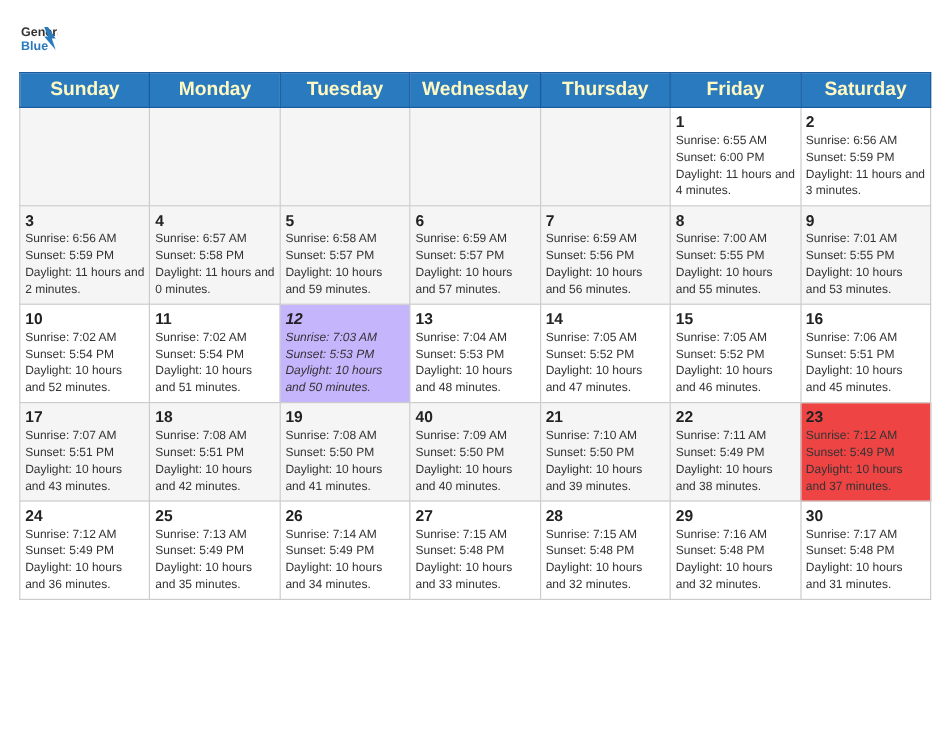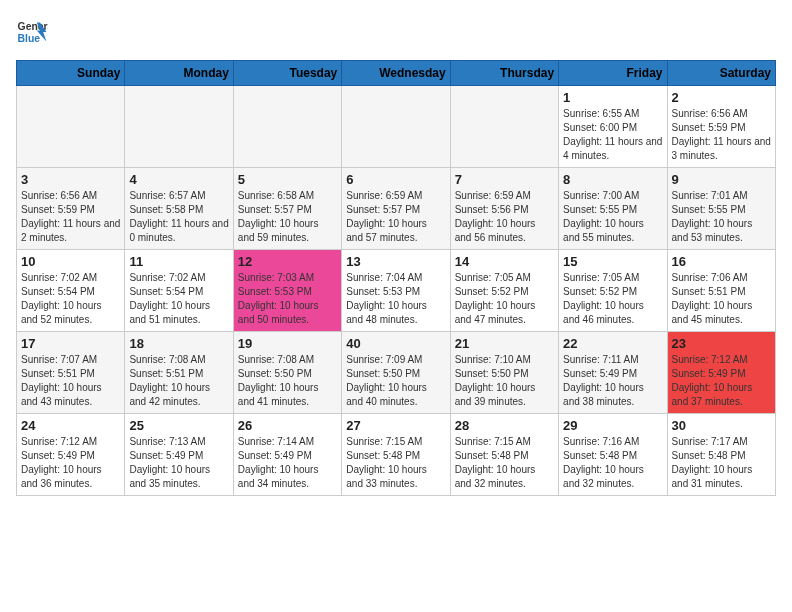--- a/index.html
+++ b/index.html
@@ -38,24 +38,24 @@
       color: #555;
       margin-top: 2px;
     }
     .calendar {
       width: 100%;
       border-collapse: collapse;
       font-size: 11px;
     }
     .calendar th {
       background-color: #2a7abf;
-      color: #000000;
+      color: #fef9c3;
       padding: 5px 4px;
-      text-align: right;
-      font-size: 12px;
+      text-align: center;
+      font-size: 16px;
       font-weight: bold;
       border: 1px solid #1a5a9f;
     }
     .calendar td {
       border: 1px solid #ccc;
       vertical-align: top;
       padding: 4px;
       width: 108px;
       min-height: 70px;
       background: #fff;
@@ -159,21 +159,21 @@
       </tr>
       <tr>
         <td style="background: rgb(255, 255, 255);">
           <span class="day-number">10</span>
           <div class="day-info">Sunrise: 7:02 AM<br>Sunset: 5:54 PM<br>Daylight: 10 hours and 52 minutes.</div>
         </td>
         <td style="background: rgb(255, 255, 255); margin-left: 41px;">
           <span class="day-number">11</span>
           <div class="day-info">Sunrise: 7:02 AM<br>Sunset: 5:54 PM<br>Daylight: 10 hours and 51 minutes.</div>
         </td>
-        <td style="background: #ec4899;">
+        <td style="background: #c4b5fd; font-style: italic;">
           <span class="day-number">12</span>
           <div class="day-info">Sunrise: 7:03 AM<br>Sunset: 5:53 PM<br>Daylight: 10 hours and 50 minutes.</div>
         </td>
         <td style="background: rgb(255, 255, 255);">
           <span class="day-number">13</span>
           <div class="day-info">Sunrise: 7:04 AM<br>Sunset: 5:53 PM<br>Daylight: 10 hours and 48 minutes.</div>
         </td>
         <td style="background: rgb(255, 255, 255);">
           <span class="day-number">14</span>
           <div class="day-info">Sunrise: 7:05 AM<br>Sunset: 5:52 PM<br>Daylight: 10 hours and 47 minutes.</div>

